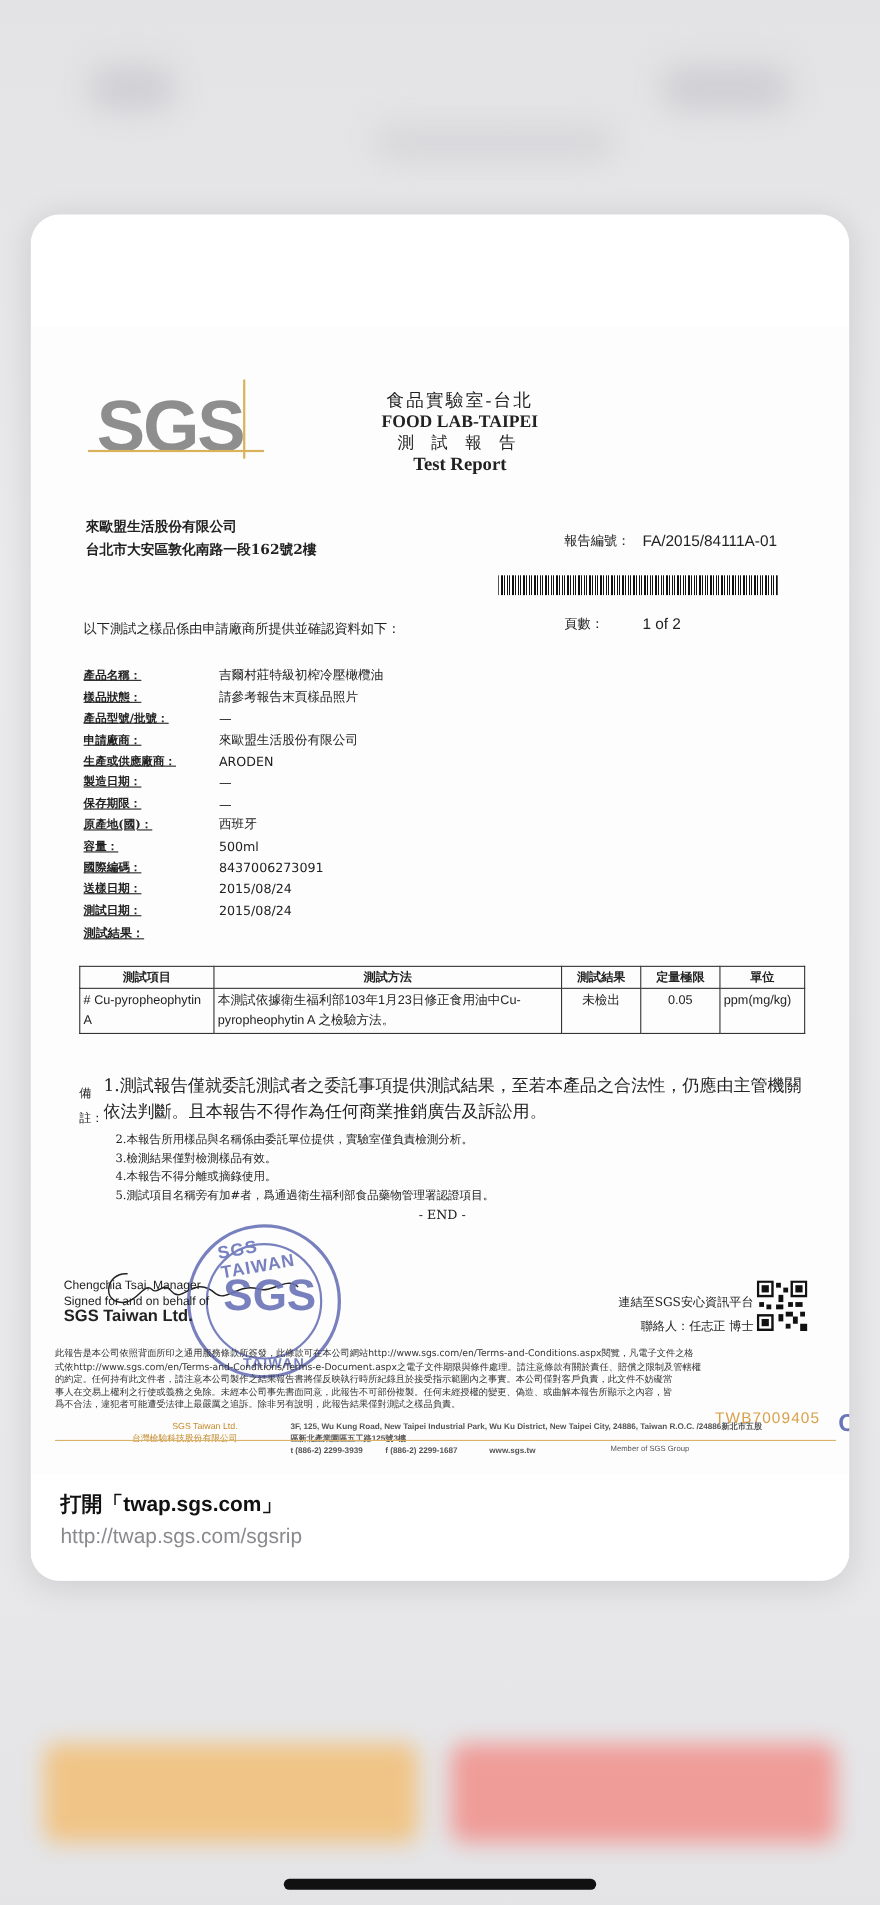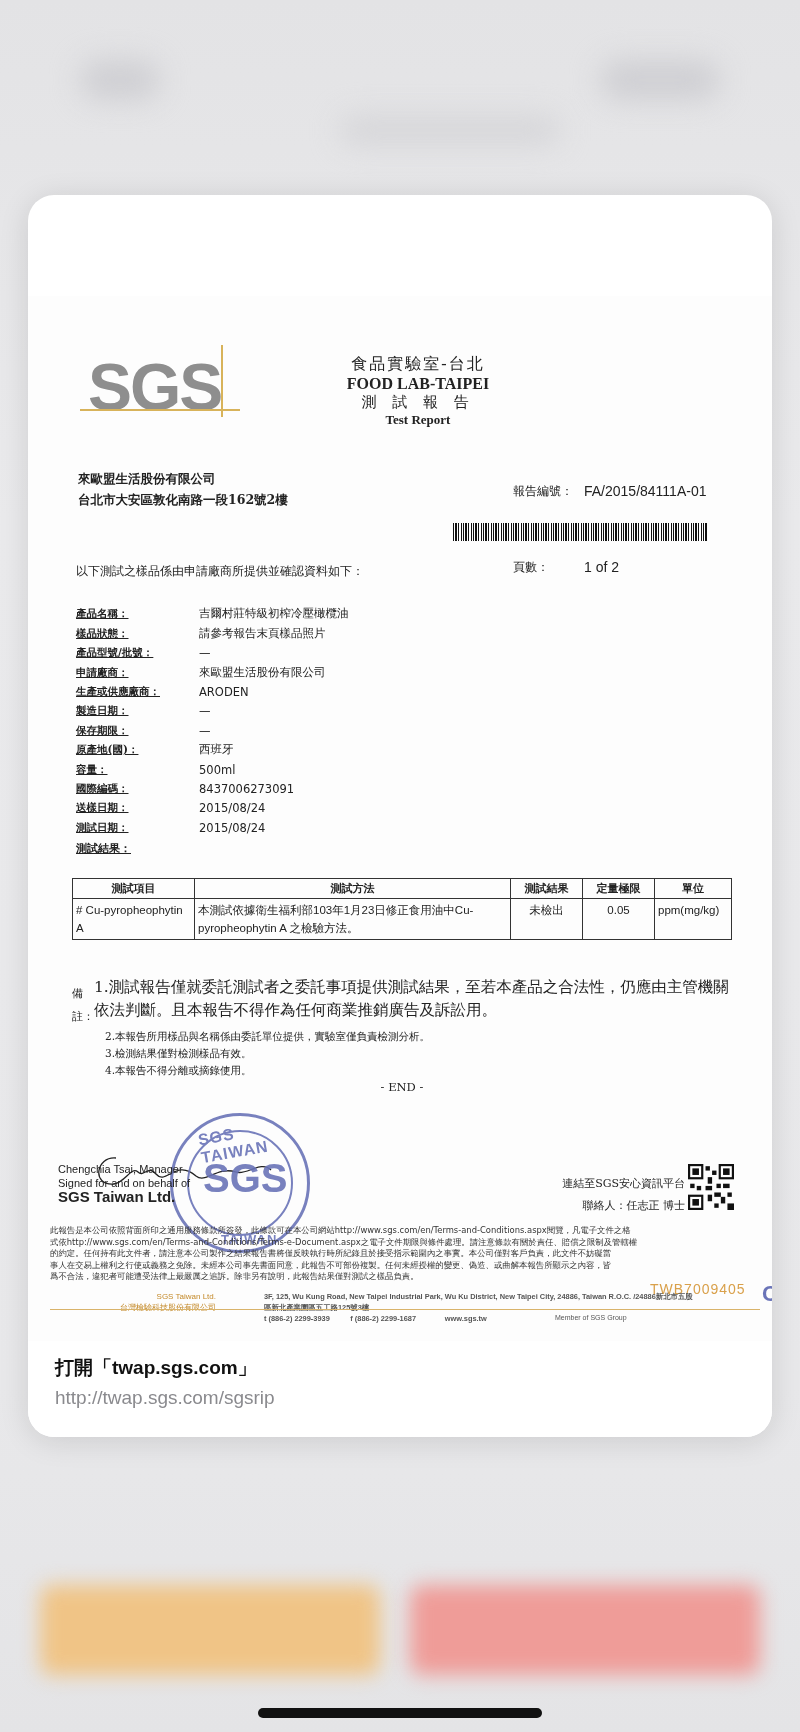--- a/index.html
+++ b/index.html
@@ -39,21 +39,21 @@
 
     .sgs-logo { position: absolute; left: 60px; top: 53px; }
     .sgs-text { font-family: "Liberation Sans", sans-serif; font-weight: bold; font-size: 66px; color: #8e8e8e; letter-spacing: -2px; }
     .sgs-vline { position: absolute; left: 133px; top: -4px; width: 2px; height: 72px; background: #d8b35a; }
     .sgs-hline { position: absolute; left: -8px; top: 60px; width: 160px; height: 2px; background: #d8b35a; }
 
     .doc-title { position: absolute; left: 280px; top: 58px; width: 220px; text-align: center; font-family: "Liberation Serif", serif; color: #222; }
     .doc-title .l1 { font-size: 16px; letter-spacing: 2px; }
     .doc-title .l2 { font-size: 16px; font-weight: bold; }
     .doc-title .l3 { font-size: 15px; letter-spacing: 6px; }
-    .doc-title .l4 { font-size: 13px; font-weight: bold; }
+    .doc-title .l4 { font-size: 17px; font-weight: bold; }
 
     .company { position: absolute; left: 50px; top: 172px; font-family: "DejaVu Serif", serif; font-size: 12.5px; font-weight: bold; color: #222; line-height: 21px; }
 
     .report-meta { position: absolute; left: 485px; top: 167px; font-size: 13px; color: #222; line-height: 19px; }
     .report-meta .row { display: flex; margin-top: 19px; }
     .report-meta .k { width: 71px; font-family: "DejaVu Serif", serif; font-size: 12px; }
     .report-meta .v { font-family: "Liberation Sans", sans-serif; font-size: 14px; }
     .barcode { position: absolute; left: 425px; top: 227px; width: 254px; height: 18px;
       background: repeating-linear-gradient(90deg, #111 0 1px, #fff 1px 2px, #111 2px 4px, #fff 4px 5px, #111 5px 6px, #fff 6px 8px, #111 8px 9px, #fff 9px 10px); }
 
@@ -228,20 +228,21 @@
     </table>
 
     <div class="notes">
       <div class="note-main">
         <span class="lbl">備註：</span>
         <span>1.測試報告僅就委託測試者之委託事項提供測試結果，至若本產品之合法性，仍應由主管機關依法判斷。且本報告不得作為任何商業推銷廣告及訴訟用。</span>
       </div>
       <div class="note-small">2.本報告所用樣品與名稱係由委託單位提供，實驗室僅負責檢測分析。</div>
       <div class="note-small">3.檢測結果僅對檢測樣品有效。</div>
       <div class="note-small">4.本報告不得分離或摘錄使用。</div>
+      <div class="note-small">5.測試項目名稱旁有加#者，爲通過衛生福利部食品藥物管理署認證項目。</div>
       <div class="end-mark">- END -</div>
     </div>
 
     <div class="signature-area">
       <svg class="sig-scrawl" width="190" height="50" viewBox="0 0 190 50">
         <path d="M30 12 C10 10, 5 40, 28 38 C40 36, 45 20, 52 26 C58 32, 62 18, 70 28 C80 40, 90 12, 110 30 C120 38, 130 20, 150 26 C160 30, 175 14, 185 24" stroke="#222" stroke-width="1.3" fill="none"></path>
       </svg>
       <div class="stamp">
         <div class="stamp-inner"></div>
         <div class="stamp-top">SGS TAIWAN</div>

